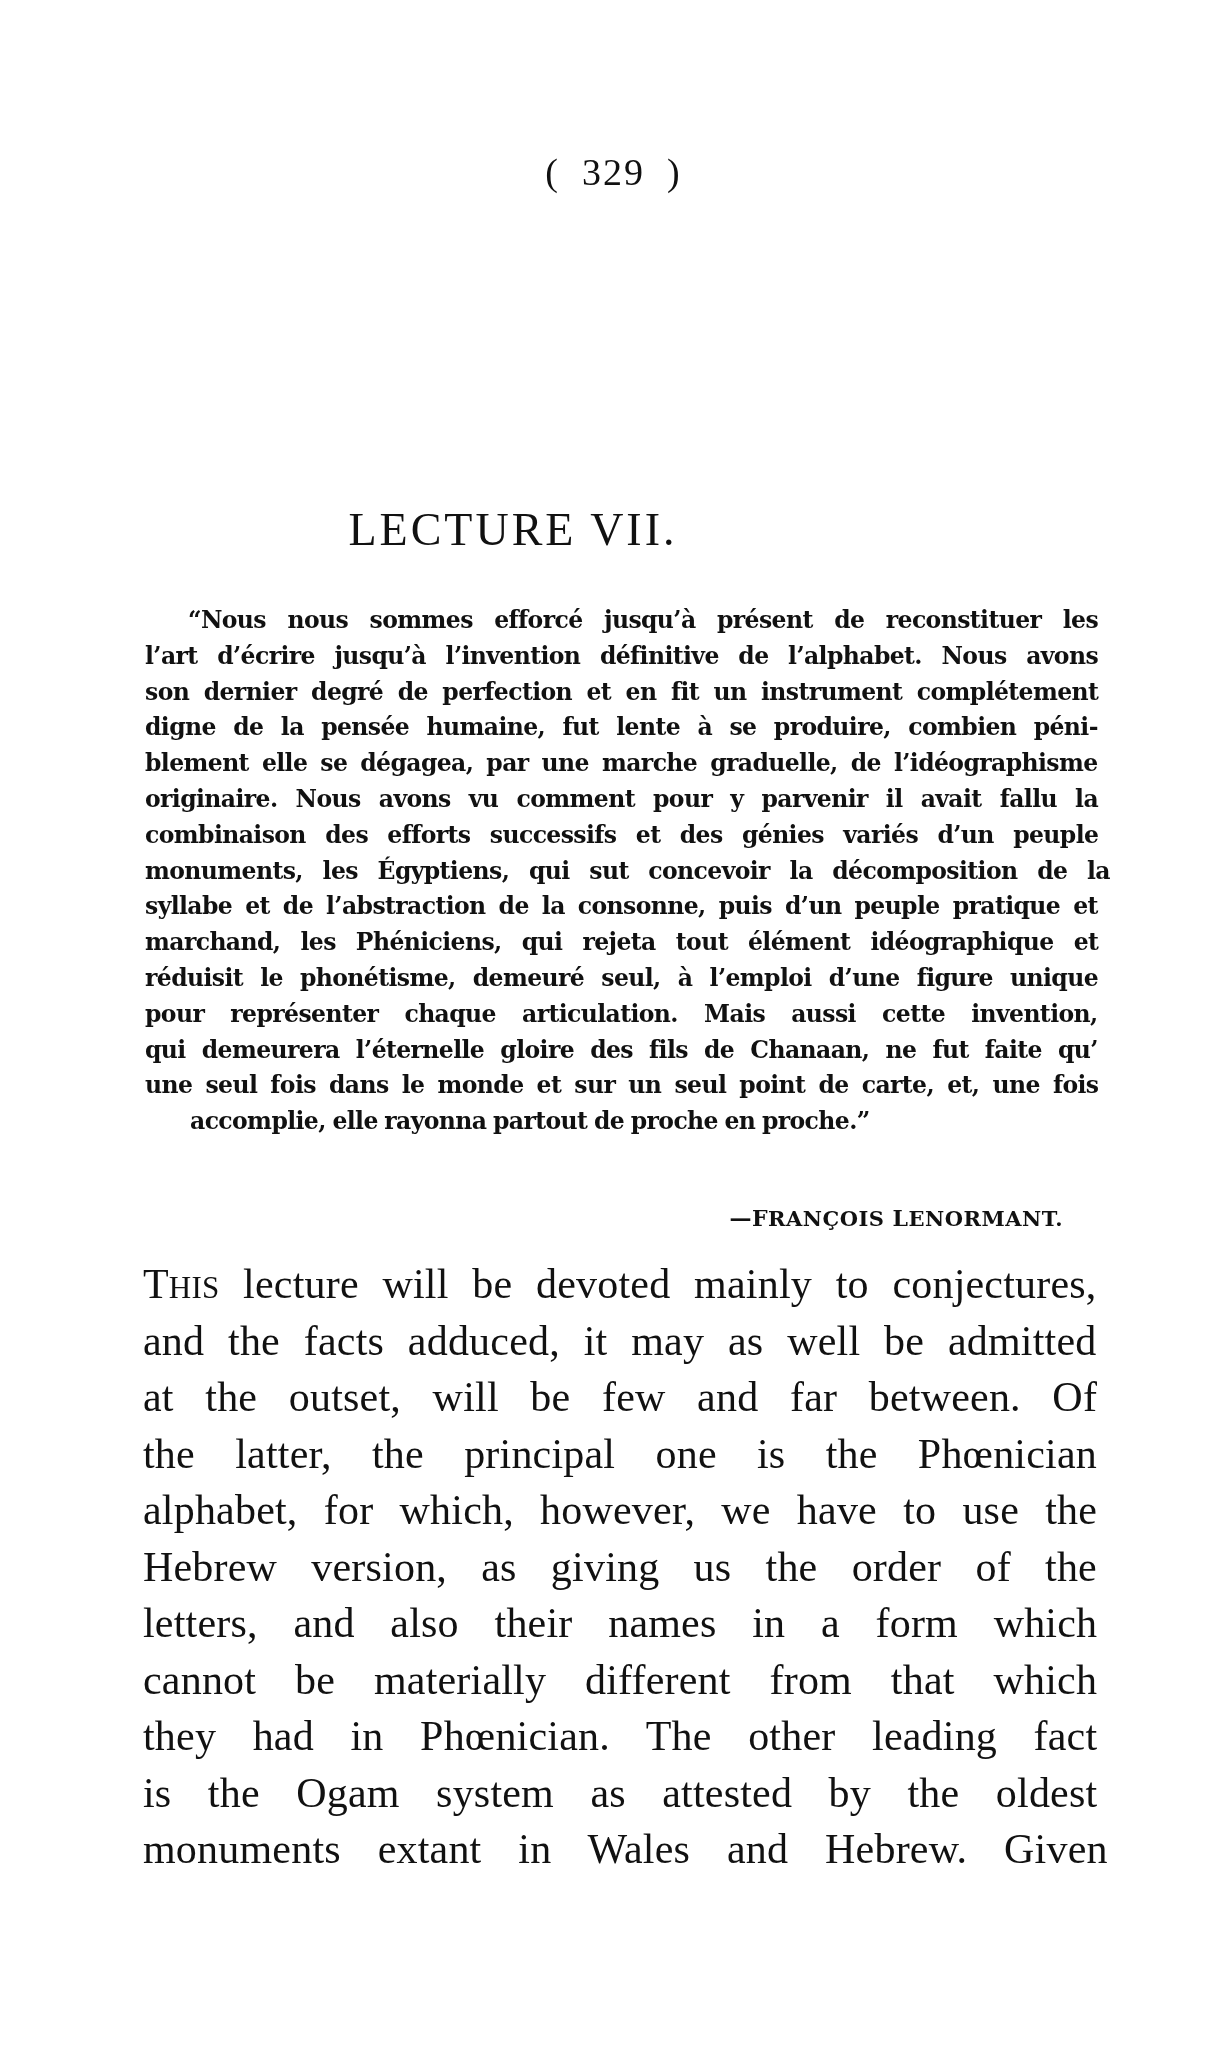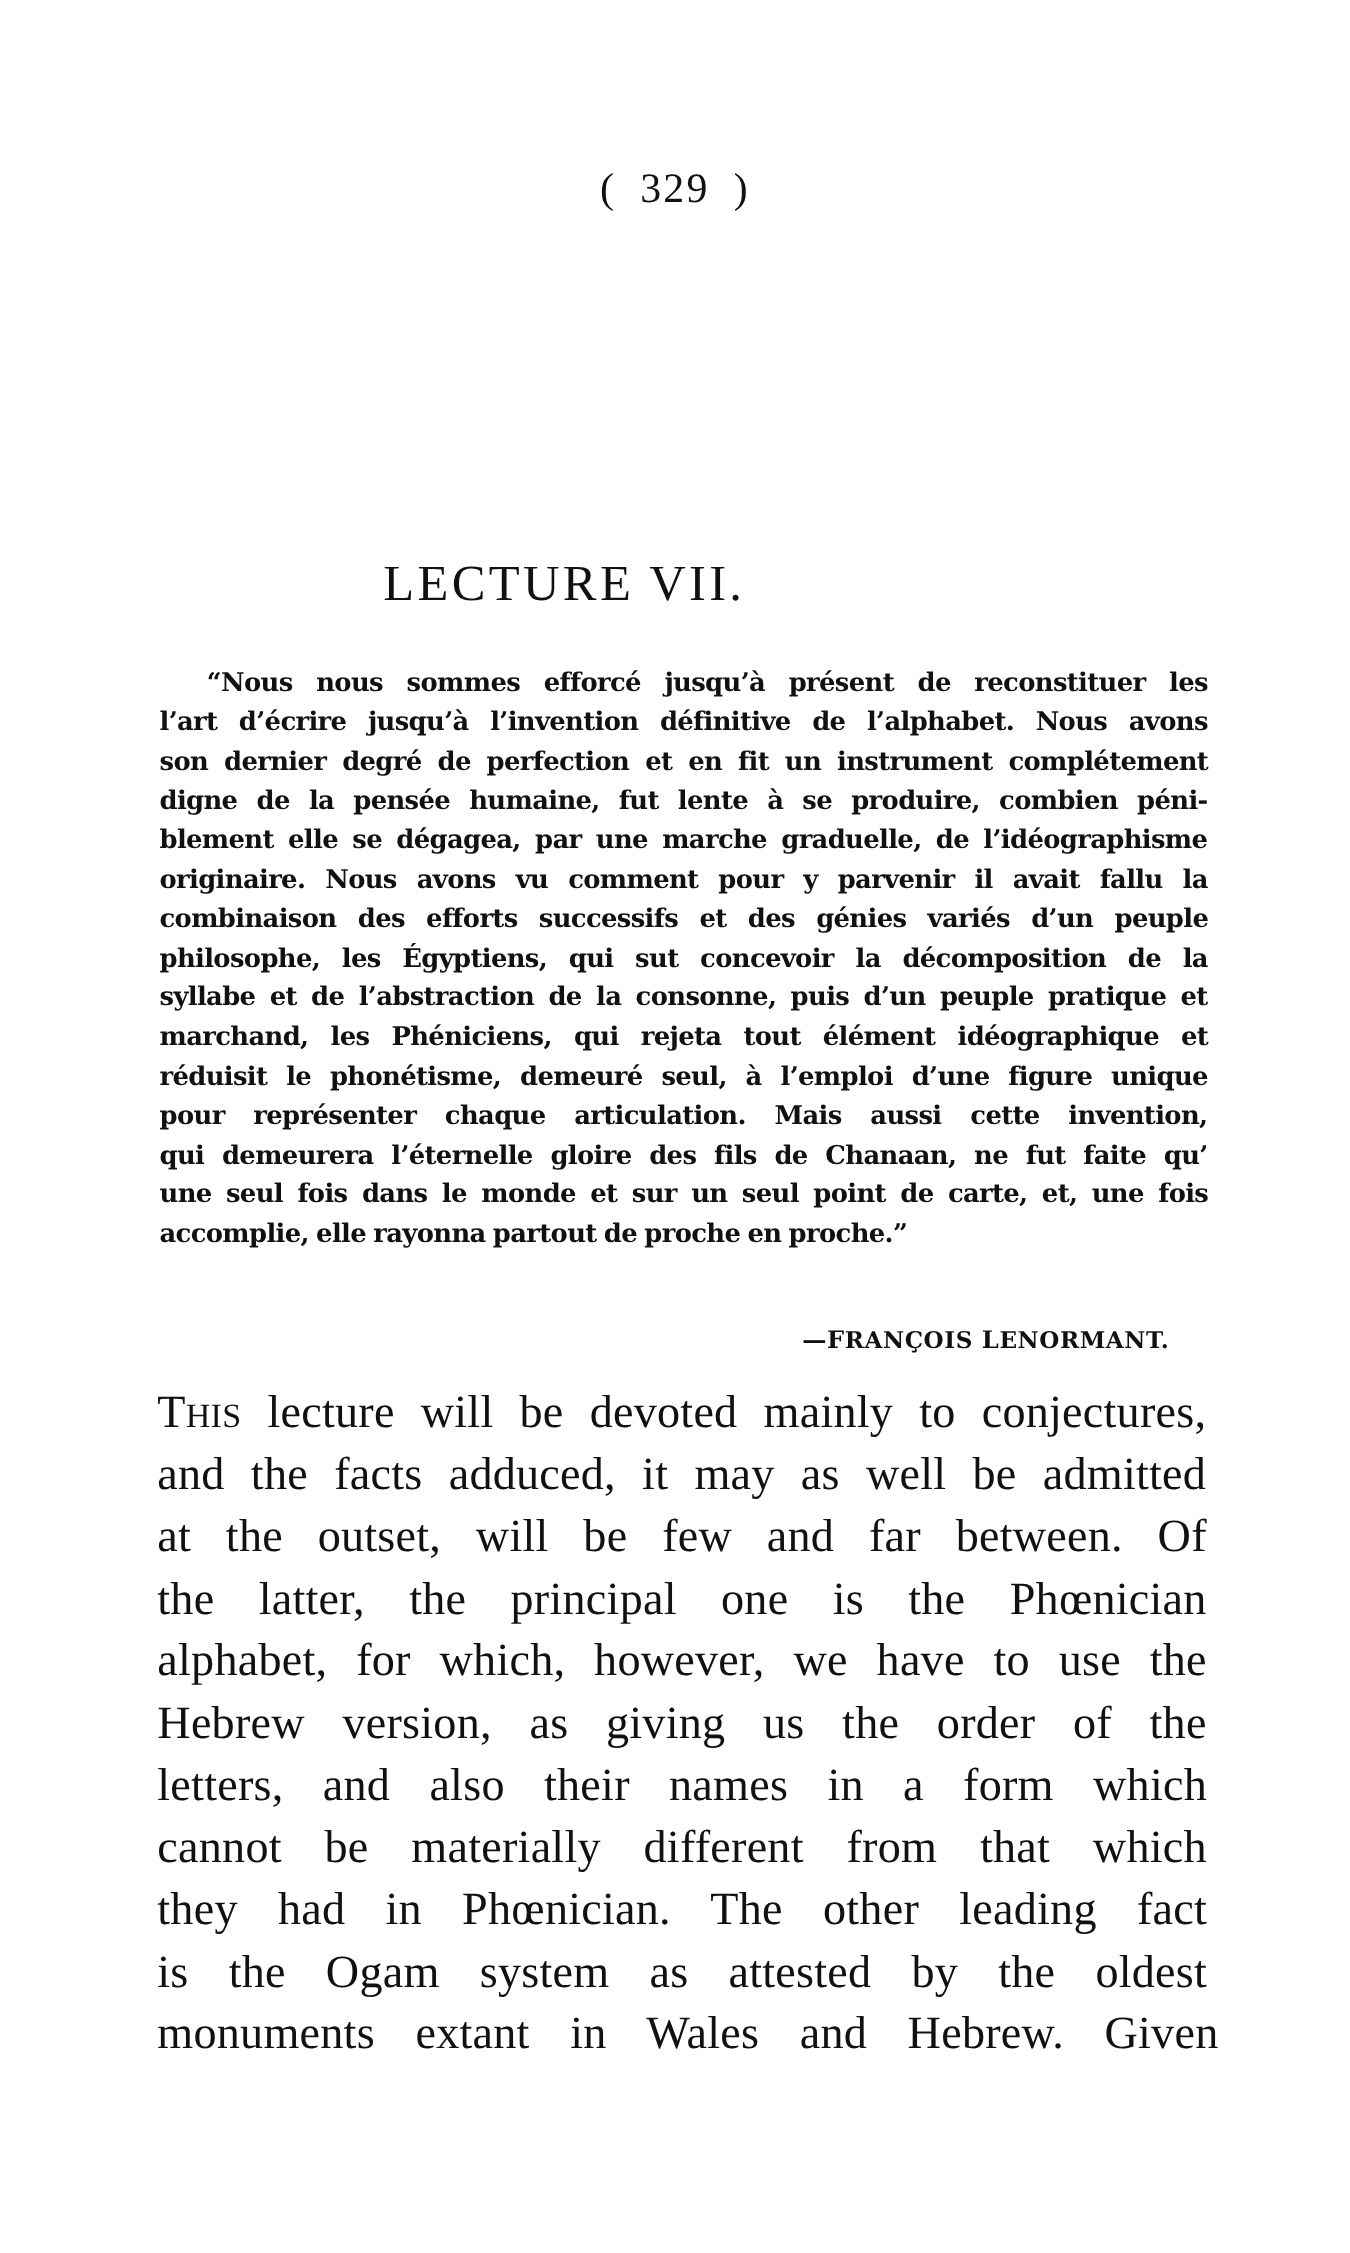--- a/index.html
+++ b/index.html
@@ -50,20 +50,21 @@
     }
     .epigraph .line {
       display: block;
       text-align: justify;
       text-align-last: justify;
       white-space: nowrap;
       height: 35.8px;
     }
     .epigraph .line.last {
       text-align-last: left;
+      margin-left: 45px;
     }
     .epigraph .line.first {
       padding-left: 43px;
     }
     .attribution {
       position: absolute;
       top: 1205px;
       left: 600px;
       width: 463px;
       text-align: right;
@@ -106,21 +107,21 @@
 <h1 class="lecture-title">LECTURE VII.</h1>
 
 <div class="epigraph">
   <span class="line first" style="display: block; width: auto; word-spacing: 13.875px; text-align-last: left; text-align: left;">“Nous nous sommes efforcé jusqu’à présent de reconstituer les</span>
   <span class="line" style="display: block; width: auto; word-spacing: 12px; text-align-last: left; text-align: left;">l’art d’écrire jusqu’à l’invention définitive de l’alphabet. Nous avons</span>
   <span class="line" style="display: block; width: auto; word-spacing: 6.9px; text-align-last: left; text-align: left;">son dernier degré de perfection et en fit un instrument complétement</span>
   <span class="line" style="display: block; width: auto; word-spacing: 9.81818px; text-align-last: left; text-align: left;">digne de la pensée humaine, fut lente à se produire, combien péni-</span>
   <span class="line" style="display: block; width: auto; word-spacing: 5.44444px; text-align-last: left; text-align: left;">blement elle se dégagea, par une marche graduelle, de l’idéographisme</span>
   <span class="line" style="display: block; width: auto; word-spacing: 10.5455px; text-align-last: left; text-align: left;">originaire. Nous avons vu comment pour y parvenir il avait fallu la</span>
   <span class="line" style="display: block; width: auto; word-spacing: 11.7778px; text-align-last: left; text-align: left;">combinaison des efforts successifs et des génies variés d’un peuple</span>
-  <span class="line" style="display: block; width: auto; word-spacing: 12.1111px; text-align-last: left; text-align: left;">philosophe, les Égyptiens, qui sut concevoir la décomposition de la</span>
+  <span class="line" style="display: block; width: auto; word-spacing: 12.1111px; text-align-last: left; text-align: left;">monuments, les Égyptiens, qui sut concevoir la décomposition de la</span>
   <span class="line" style="display: block; width: auto; word-spacing: 5.45455px; text-align-last: left; text-align: left;">syllabe et de l’abstraction de la consonne, puis d’un peuple pratique et</span>
   <span class="line" style="display: block; width: auto; word-spacing: 12.5px; text-align-last: left; text-align: left;">marchand, les Phéniciens, qui rejeta tout élément idéographique et</span>
   <span class="line" style="display: block; width: auto; word-spacing: 9.55556px; text-align-last: left; text-align: left;">réduisit le phonétisme, demeuré seul, à l’emploi d’une figure unique</span>
   <span class="line" style="display: block; width: auto; word-spacing: 18.5714px; text-align-last: left; text-align: left;">pour représenter chaque articulation. Mais aussi cette invention,</span>
   <span class="line" style="display: block; width: auto; word-spacing: 8.54545px; text-align-last: left; text-align: left;">qui demeurera l’éternelle gloire des fils de Chanaan, ne fut faite qu’</span>
   <span class="line" style="display: block; width: auto; word-spacing: 5.53333px; text-align-last: left; text-align: left;">une seul fois dans le monde et sur un seul point de carte, et, une fois</span>
   <span class="line last">accomplie, elle rayonna partout de proche en proche.”</span>
 </div>
 
 <div class="attribution">

